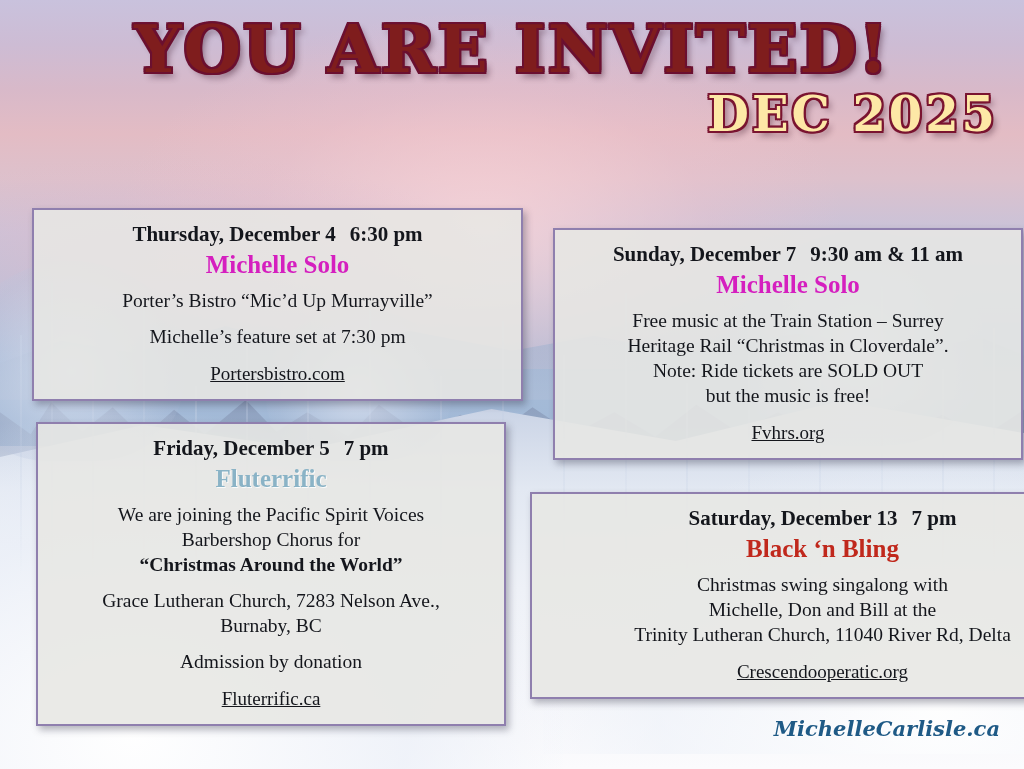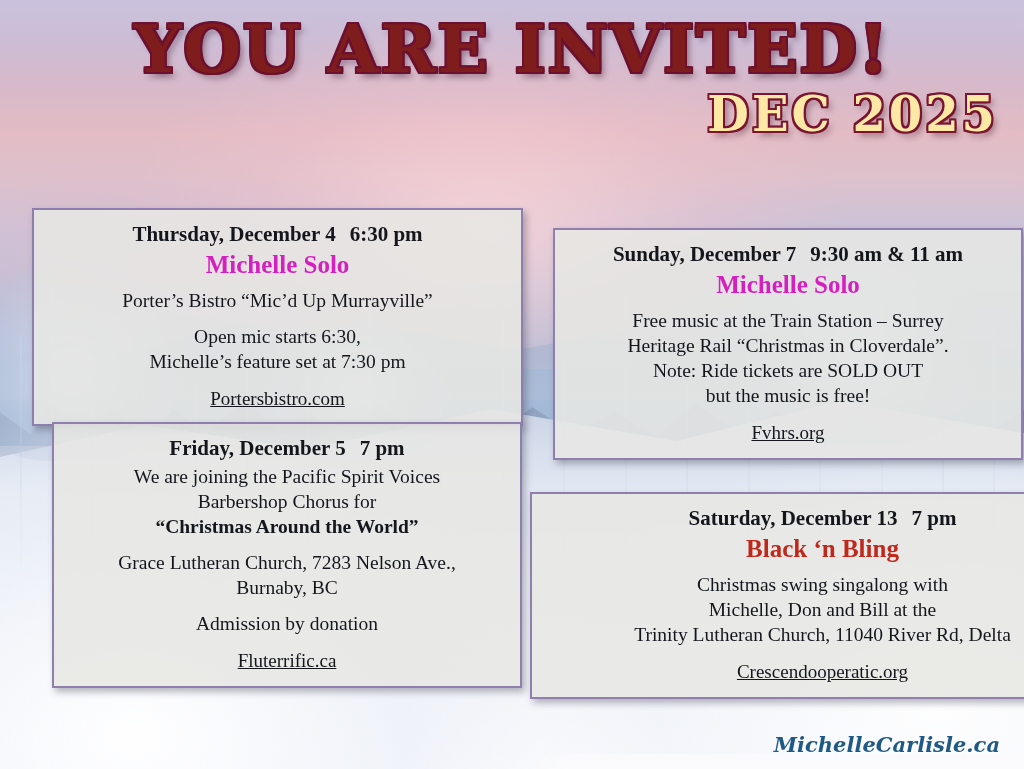--- a/index.html
+++ b/index.html
@@ -204,28 +204,28 @@
     font-weight: bold;
   }
   .card .link {
     margin-top: 13px;
     font-size: 19px;
     text-decoration: underline;
     color: #14161c;
   }
 
   #card-thu { left: 32px;  top: 160px;  width: 491px; margin-top: 48px; }
-  #card-fri { left: 52px;  top: 422px;  width: 470px; }
+  #card-fri { left: 36px;  top: 422px;  width: 470px; }
   #card-sun { left: 524px; top: 228px;  width: 470px; margin-left: 29px; }
   #card-sat { left: 530px; top: 492px;  width: 567px; padding-left: 32px; }
 
   .signature {
     position: absolute;
     right: 24px;
-    bottom: 12px;
+    bottom: 28px;
     font-family: "DejaVu Serif", serif;
     font-style: italic;
     font-weight: bold;
     font-size: 21px;
     color: #1f5a86;
     text-shadow: 1px 1px 2px rgba(255,255,255,0.9);
   }
 </style>
 </head>
 <body>
@@ -269,30 +269,30 @@
   <div class="headline">You Are Invited!</div>
   <div class="subhead">Dec 2025</div>
 
   <div class="card" id="card-thu">
     <div class="when">
       <span>Thursday, December 4</span><span class="time">6:30 pm</span>
     </div>
     <div class="act act-magenta">Michelle Solo</div>
     <div class="line">Porter’s Bistro “Mic’d Up Murrayville”</div>
     <div class="para">
-      <div class="line">Open mic starts 6:30,</div>
       <div class="line">Michelle’s feature set at 7:30 pm</div>
     </div>
     <div class="link">Portersbistro.com</div>
   </div>
 
   <div class="card" id="card-fri">
     <div class="when">
       <span>Friday, December 5</span><span class="time">7 pm</span>
     </div>
+    <div class="act act-steel">Fluterrific</div>
     <div class="line">We are joining the Pacific Spirit Voices</div>
     <div class="line">Barbershop Chorus for</div>
     <div class="line italic-bold">“Christmas Around the World”</div>
     <div class="para">
       <div class="line">Grace Lutheran Church, 7283 Nelson Ave.,</div>
       <div class="line">Burnaby, BC</div>
     </div>
     <div class="para">
       <div class="line">Admission by donation</div>
     </div>

